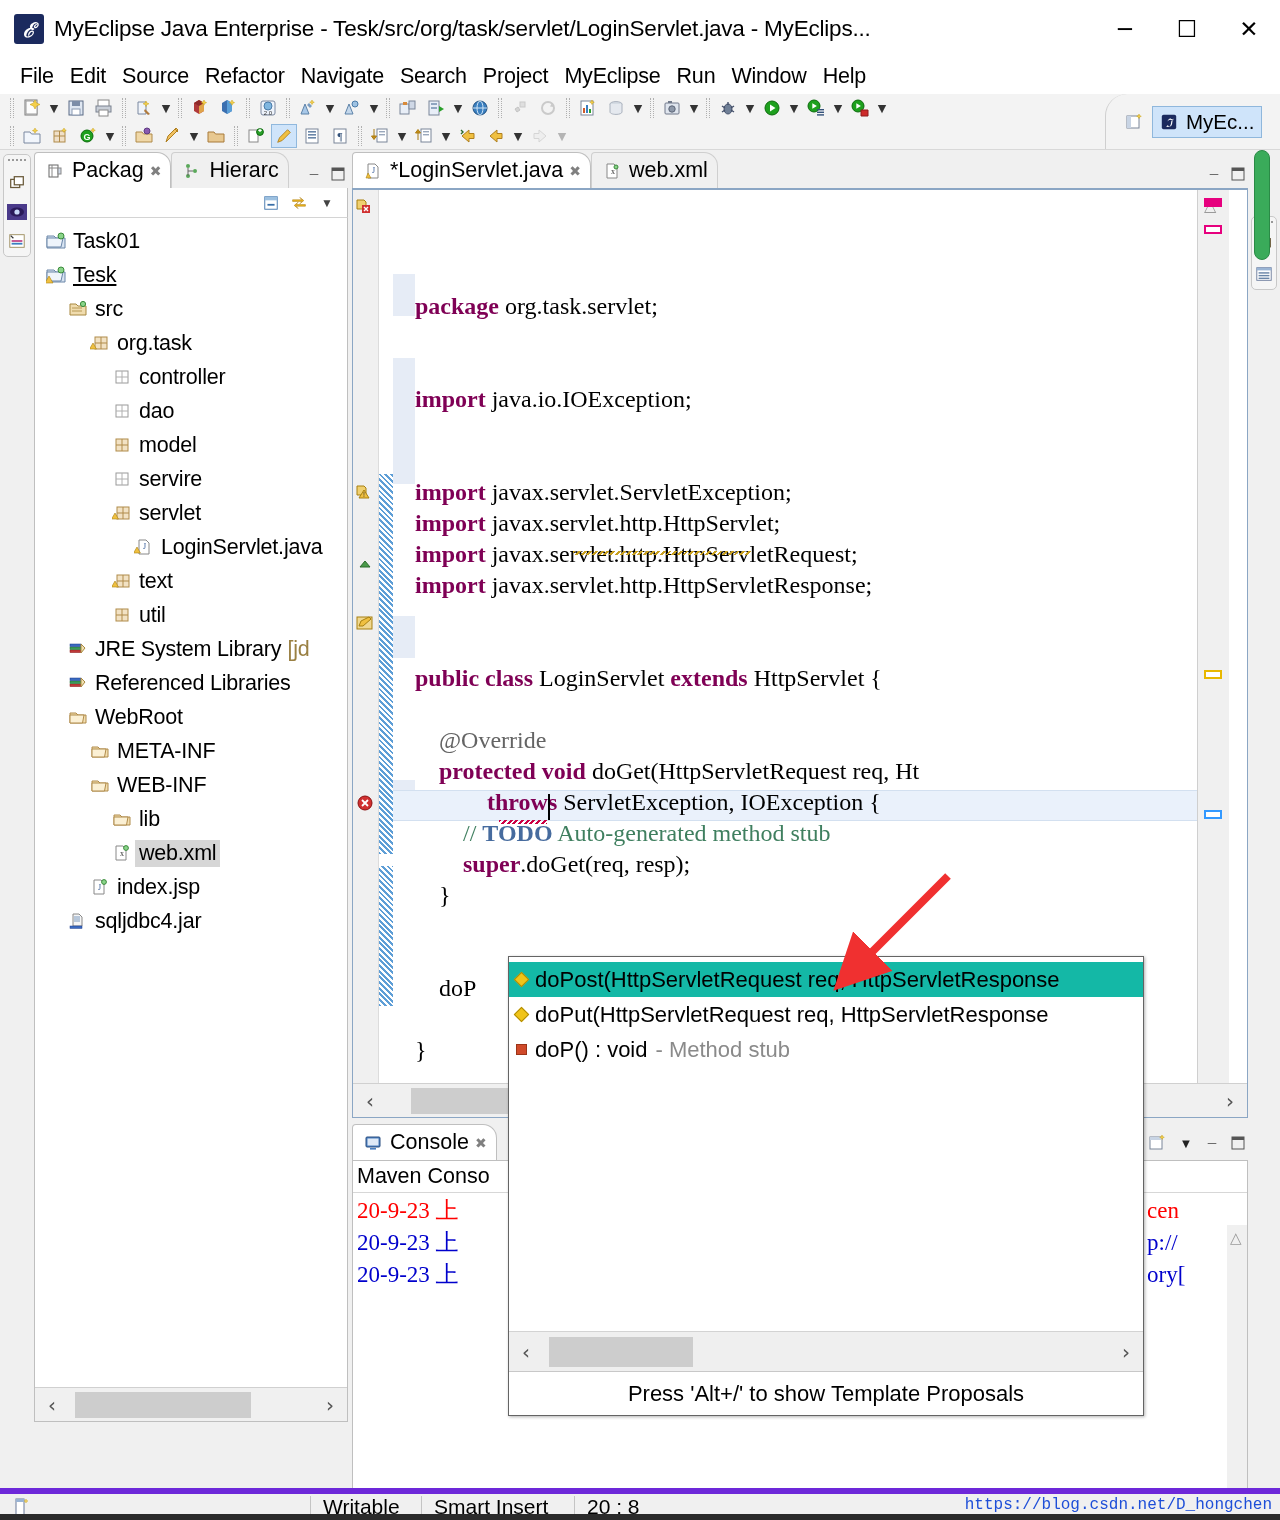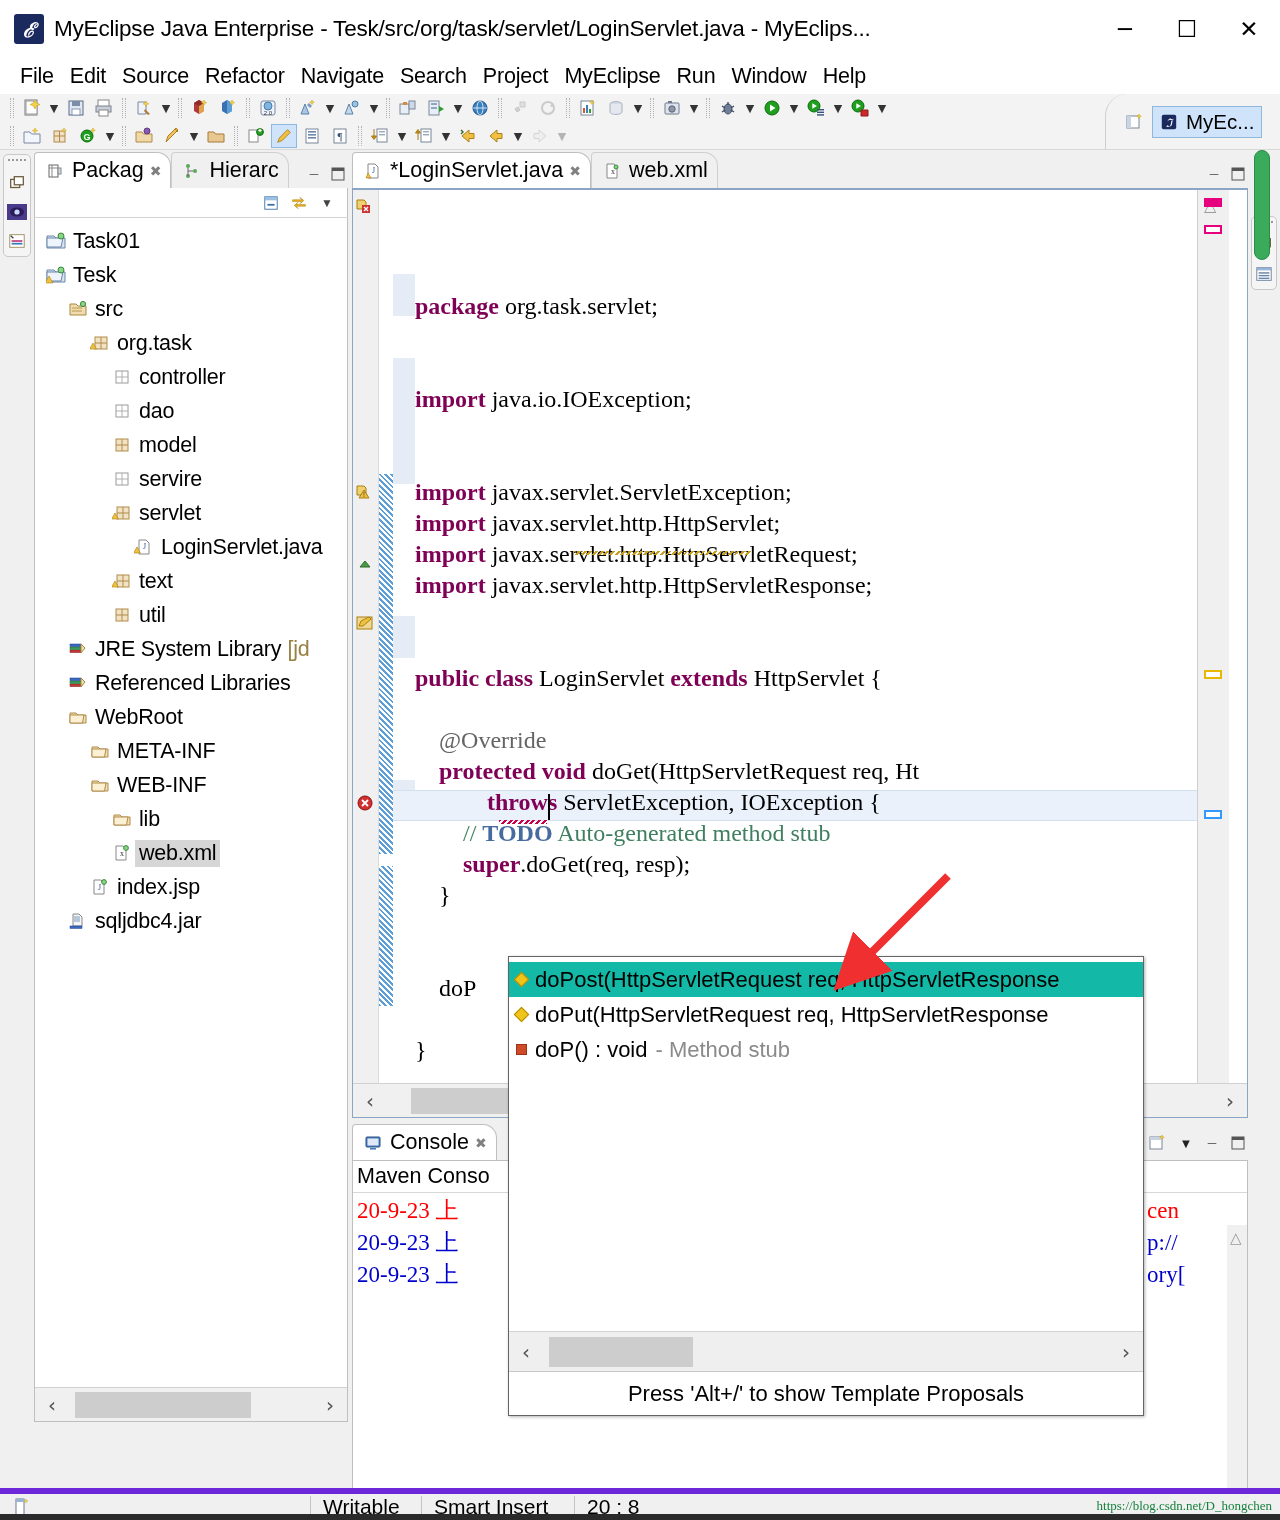--- a/index.html
+++ b/index.html
@@ -265,22 +265,22 @@
 
   
   #statusbar {
     position:absolute; left:0; bottom:0; width:1280px; height:32px;
     background:#f0f0f0; display:flex; align-items:center;
     font-size:21px; border-top:6px solid #6d28d9;
   }
   .sb-sep { width:1px; height:22px; background:#c4c4c4; margin:0 0px; }
   .sb-cell { padding:0 12px; white-space:nowrap; }
   #watermark {
-    position:absolute; right:8px; bottom:6px; font-size:13px; color:#15803d;
-    font-family:Liberation Serif, serif;
+    position:absolute; right:8px; bottom:6px; font-size:16px; color:#1d4ed8;
+    font-family:Liberation Mono, monospace;
   }
   #bottom-strip { position:absolute; left:0; bottom:0; width:1280px; height:6px; background:#2b2b2b; }
 </style>
 </head>
 <body>
 
 <div id="titlebar">
   <div id="app-logo">ℰ</div>
   <div id="title-text">MyEclipse Java Enterprise - Tesk/src/org/task/servlet/LoginServlet.java - MyEclips...</div>
   <div class="win-btns">
@@ -690,21 +690,21 @@
       <div class="tree-row" style="padding-left: 10px;">
           <span class="ticon">
             <svg width="20" height="18" viewBox="0 0 20 18">
               <path d="M1 4h7l2 2h9v10H1z" fill="#d8e4f2" stroke="#6a86a8"></path>
               <path d="M1 6h16l-2 9H1z" fill="#eef4fb" stroke="#6a86a8"></path>
               <circle cx="15" cy="4" r="3" fill="#8ad48a" stroke="#3a8a3a"></circle>
             </svg>
           </span>
           <span class="lbl">Task01</span>
         </div>
-        <div class="tree-row" style="padding-left: 10px;">
+        <div class="tree-row" style="padding-left: 10px; text-decoration: underline;">
           <span class="ticon">
             <svg width="20" height="18" viewBox="0 0 20 18">
               <path d="M1 4h7l2 2h9v10H1z" fill="#d8e4f2" stroke="#6a86a8"></path>
               <path d="M1 6h16l-2 9H1z" fill="#eef4fb" stroke="#6a86a8"></path>
               <circle cx="15" cy="4" r="3" fill="#8ad48a" stroke="#3a8a3a"></circle>
               <path d="M2 10l4 7H-2z" fill="#f0c040" stroke="#a88010" stroke-width=".6" transform="translate(1,0)"></path>
             </svg>
           </span>
           <span class="lbl">Tesk</span>
         </div>

